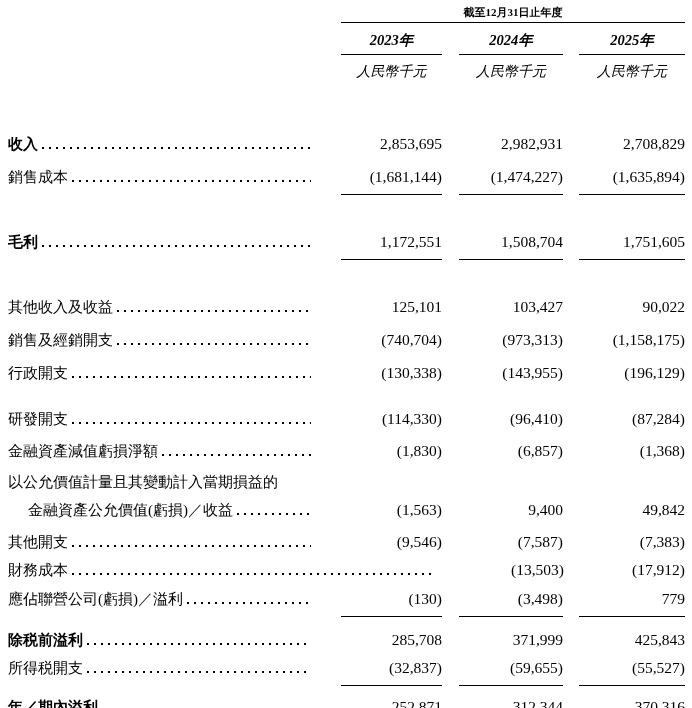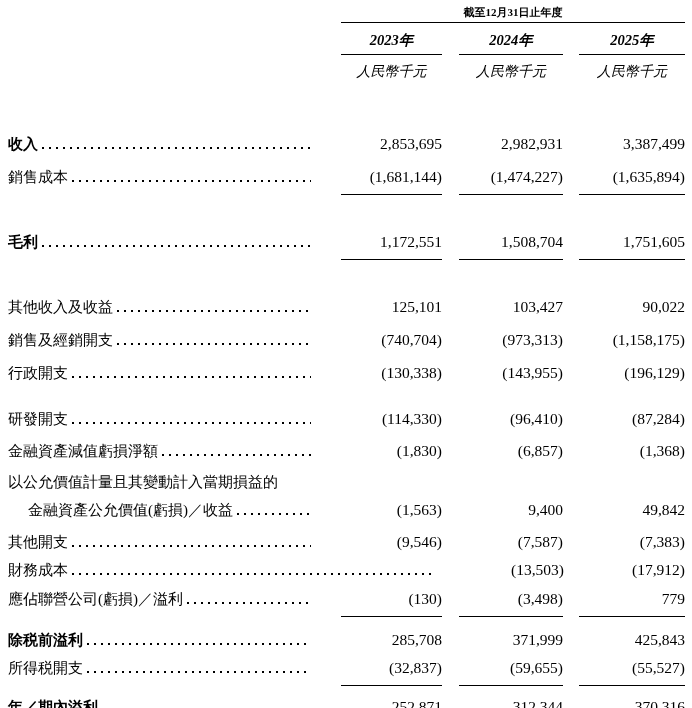--- a/index.html
+++ b/index.html
@@ -139,21 +139,21 @@
     </div>
   </div>
   <div class="rows" id="rows">
       <div class="row bold">
         <div class="lab-area">
           <span class="lab">收入</span>
           <span class="dots"></span>
         </div>
         <div class="v c1">2,853,695</div>
         <div class="v c2">2,982,931</div>
-        <div class="v c3">3,387,499</div>
+        <div class="v c3">2,708,829</div>
       </div>
       <div class="row rule">
         <div class="lab-area">
           <span class="lab">銷售成本</span>
           <span class="dots"></span>
         </div>
         <div class="v c1">(1,681,144)</div>
         <div class="v c2">(1,474,227)</div>
         <div class="v c3">(1,635,894)</div>
       </div>

